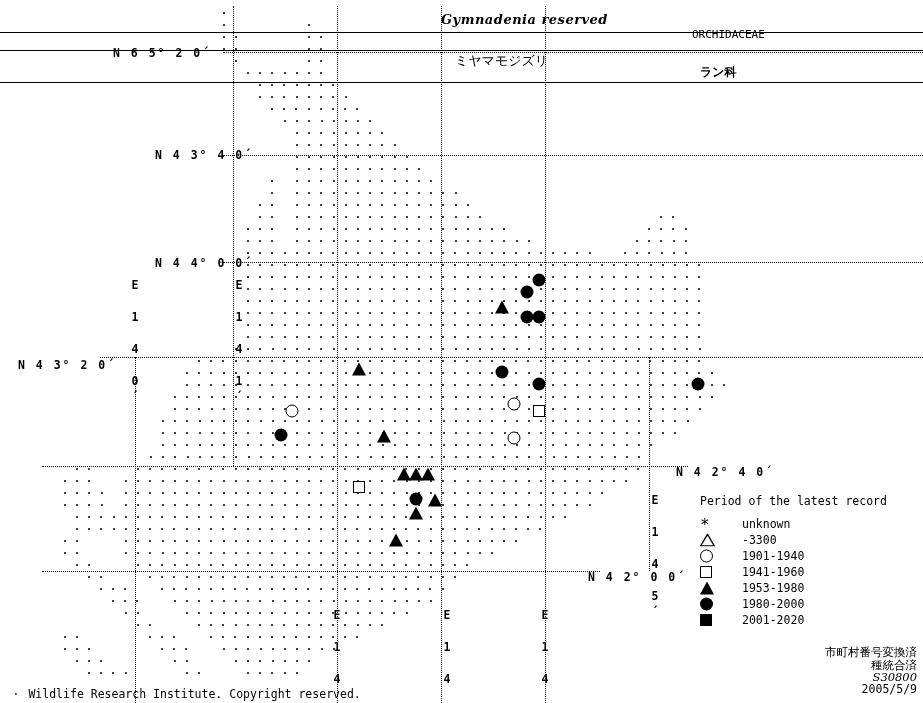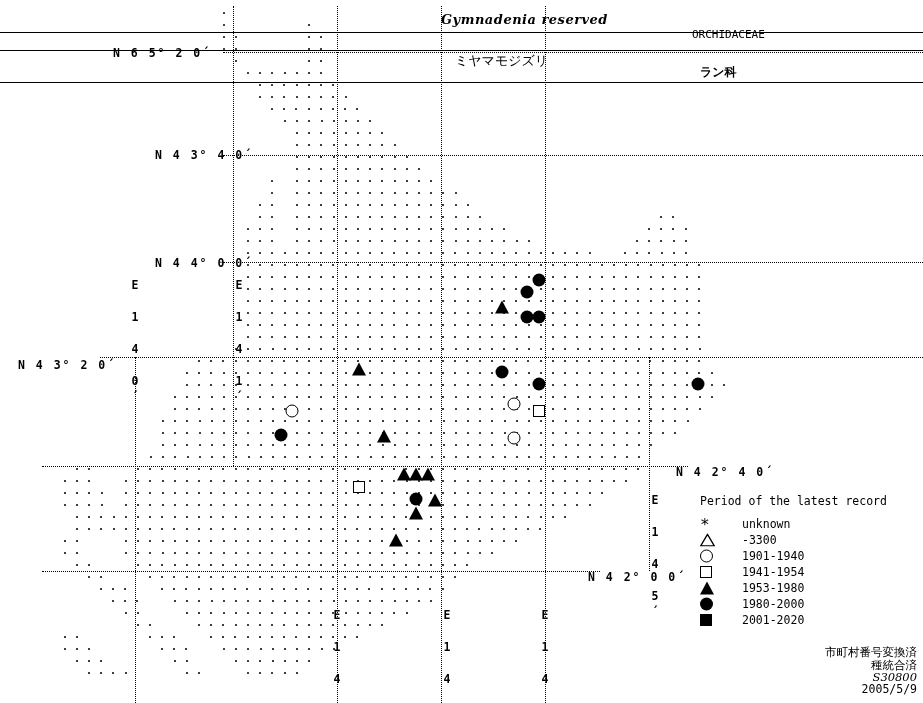--- a/index.html
+++ b/index.html
@@ -1773,21 +1773,21 @@
       <div class="legend-row" style="top: 54px;">
         <div class="legend-sym">
           <div class="sym-open-circle" style="position: relative; transform: translate(0px, -50%);"></div>
         </div>
         <div class="legend-label">1901-1940</div>
       </div>
       <div class="legend-row" style="top: 70px;">
         <div class="legend-sym">
           <div class="sym-open-square" style="position: relative; transform: translate(0px, -50%);"></div>
         </div>
-        <div class="legend-label">1941-1954</div>
+        <div class="legend-label">1941-1960</div>
       </div>
       <div class="legend-row" style="top: 86px;">
         <div class="legend-sym">
           <div class="sym-filled-tri" style="position: relative; transform: translate(0px, -50%);"></div>
         </div>
         <div class="legend-label">1953-1980</div>
       </div>
       <div class="legend-row" style="top: 102px;">
         <div class="legend-sym">
           <div class="sym-filled-circle" style="position: relative; transform: translate(0px, -50%);"></div>
@@ -1795,18 +1795,19 @@
         <div class="legend-label">1980-2000</div>
       </div>
       <div class="legend-row" style="top: 118px;">
         <div class="legend-sym">
           <div class="sym-filled-square" style="position: relative; transform: translate(0px, -50%);"></div>
         </div>
         <div class="legend-label">2001-2020</div>
       </div>
     </div>
 
+  <div class="footer-left">・ Wildlife Research Institute. Copyright reserved.</div>
   <div class="footer-right" style="top:645px;">市町村番号変換済</div>
   <div class="footer-right" style="top:658px;">種統合済</div>
   <div class="footer-code" style="top:670px;">S30800</div>
   <div class="footer-date" style="top:682px;">2005/5/9</div>
 
 </div>
 
 </body></html>

